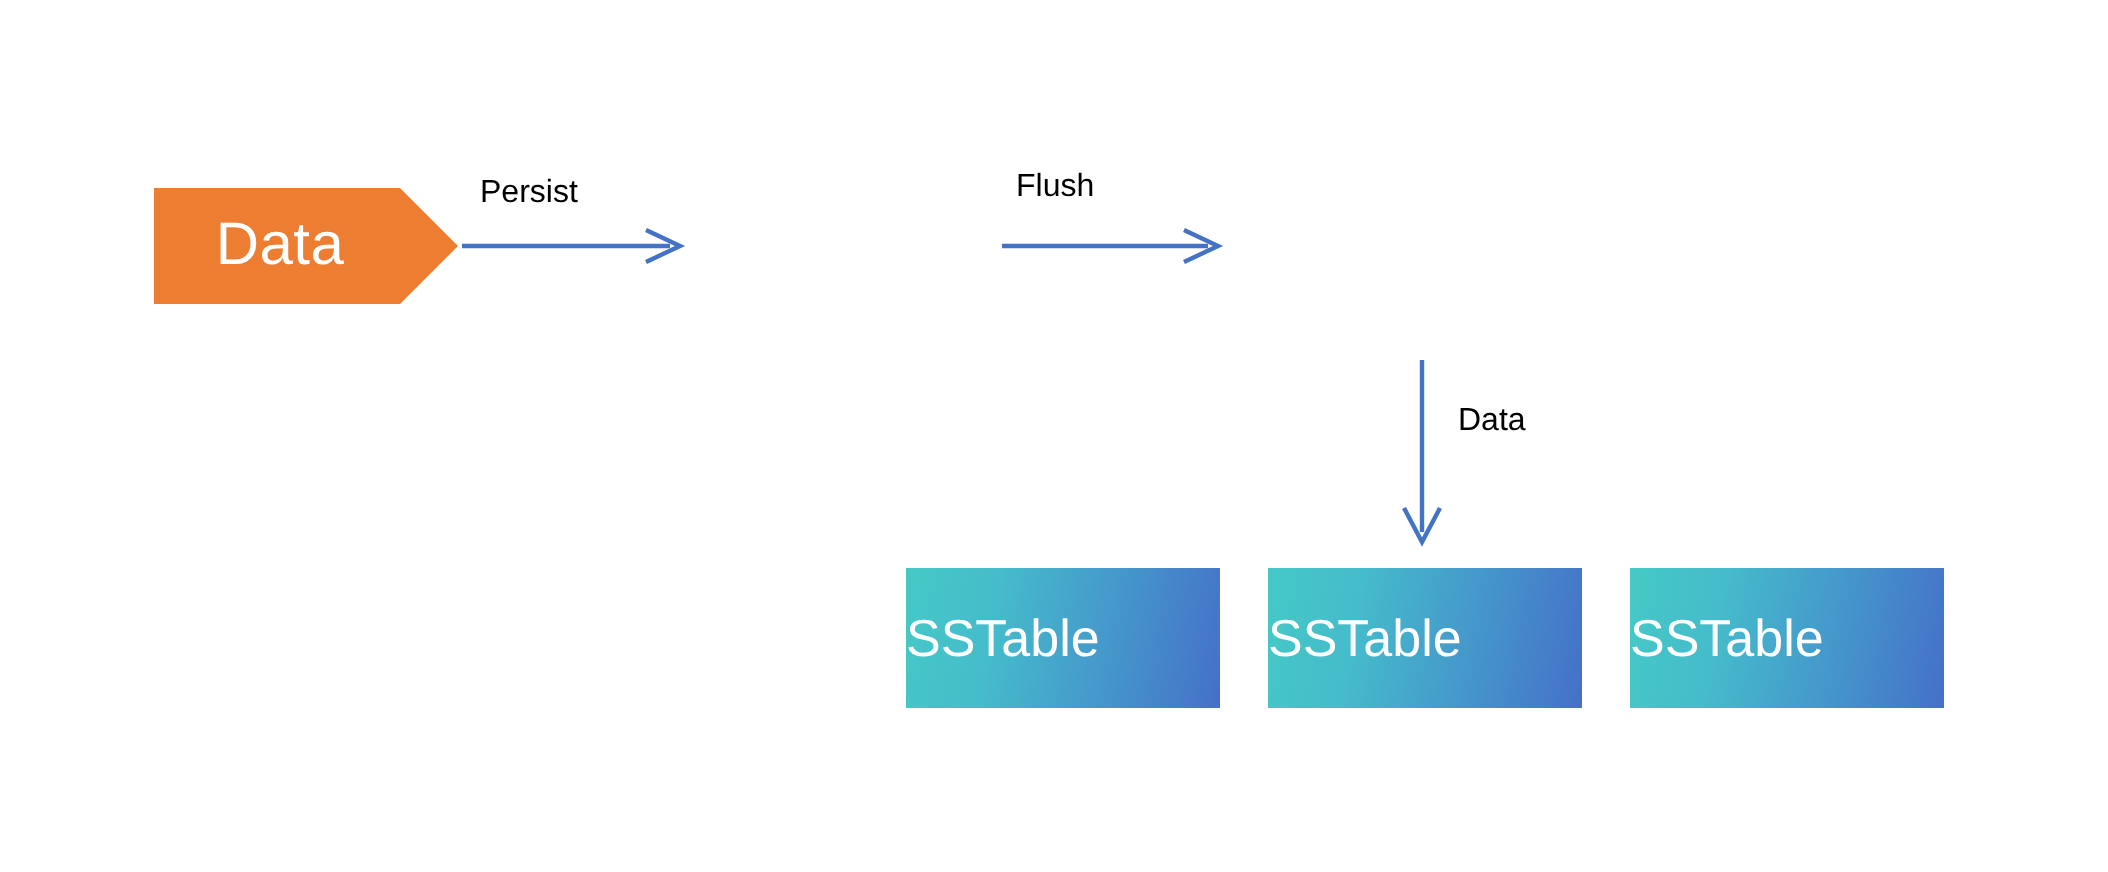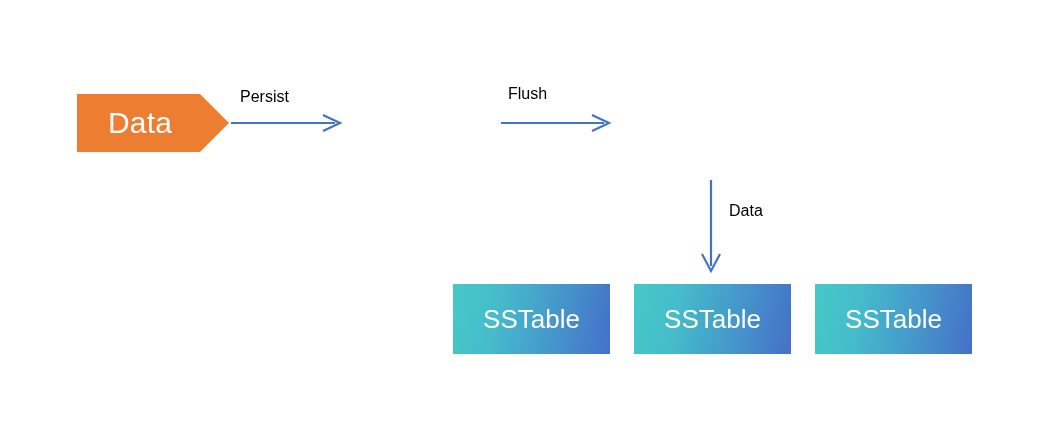--- a/index.html
+++ b/index.html
@@ -54,21 +54,21 @@
     height: 58px;
     background: #EDB500;
   }
   .sstable {
     position: absolute;
     top: 284px;
     width: 157px;
     height: 70px;
     display: flex;
     align-items: center;
-    justify-content: center;
+    justify-content: flex-start;
     color: #ffffff;
     font-size: 26px;
     background: linear-gradient(100deg, #45C9C6 0%, #45BCCB 28%, #4593CB 68%, #4570C8 100%);
   }
   #sstable-1 { left: 453px; }
   #sstable-2 { left: 634px; }
   #sstable-3 { left: 815px; }
 
   .edge-label {
     position: absolute;

